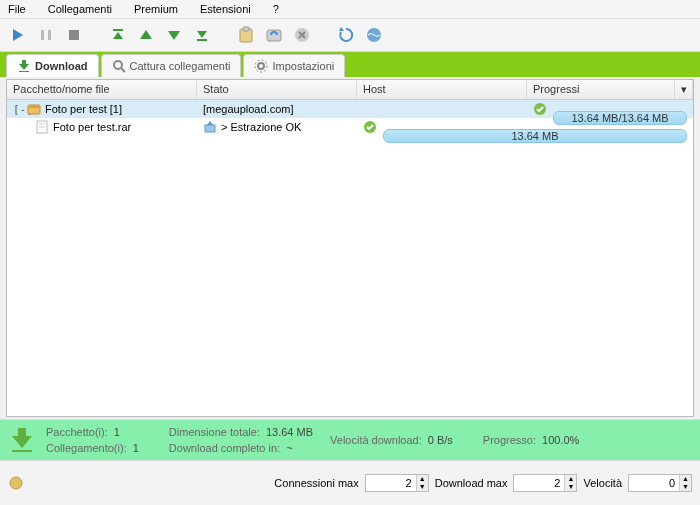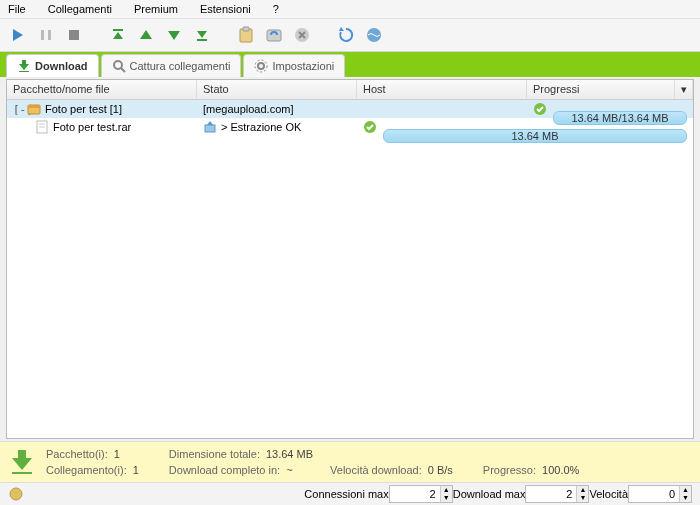--- a/index.html
+++ b/index.html
@@ -19,26 +19,26 @@
 .c1 { width: 190px; } .c2 { width: 170px; } .c3 { width: 160px; } .c4 { flex: 1; }
 .th-end { width: 18px; text-align: center; }
 .rows { flex: 1; overflow: auto; }
 .row { display: flex; align-items: center; height: 18px; }
 .row.pkg { background: #d7ecf7; }
 .cell { padding: 1px 6px; display: flex; align-items: center; gap: 4px; }
 .exp { width: 10px; color: #555; font-family: monospace; }
 .pkgico, .fileico, .hostico, .statoico, .okico { width: 14px; height: 14px; flex-shrink: 0; }
 .prog { flex: 1; display: flex; align-items: center; gap: 6px; }
 .bar { flex: 1; height: 14px; background: linear-gradient(#bfe6fa,#a0d8f0); border: 1px solid #8cc6e6; border-radius: 6px; display: flex; align-items: center; justify-content: center; color: #333; font-size: 10px; margin-top: 18px; }
-.footer1 { display: flex; align-items: flex-end; gap: 10px; padding: 6px 8px; background: #fef9c3; border-top: 1px solid #ddd; }
+.footer1 { display: flex; align-items: center; gap: 10px; padding: 6px 8px; background: #86efac; border-top: 1px solid #ddd; }
 .bigico { width: 28px; height: 28px; }
 .fcol { display: flex; flex-direction: column; gap: 4px; font-size: 11px; color: #444; }
 .fpair { display: flex; gap: 6px; }
 .flabel { color: #666; }
-.footer2 { display: flex; align-items: center; justify-content: flex-end; gap: 0; padding: 2px 8px; background: #f3f3f3; border-top: 1px solid #ddd; }
+.footer2 { display: flex; align-items: center; justify-content: flex-end; gap: 6px; padding: 13px 8px; background: #f3f3f3; border-top: 1px solid #ddd; }
 .spin { display: flex; align-items: center; border: 1px solid #bbb; background: #fff; height: 18px; }
 .spin input { width: 50px; border: none; text-align: right; padding: 0 4px; font-size: 11px; outline: none; }
 .spin .arrows { display: flex; flex-direction: column; }
 .spin .arrows div { width: 12px; height: 8px; font-size: 7px; line-height: 7px; text-align: center; background: #eee; border-left: 1px solid #ccc; cursor: pointer; }
 .statusico { width: 16px; height: 16px; margin-right: auto; }
 svg { display: block; }
 </style>
 </head>
 <body>
 

